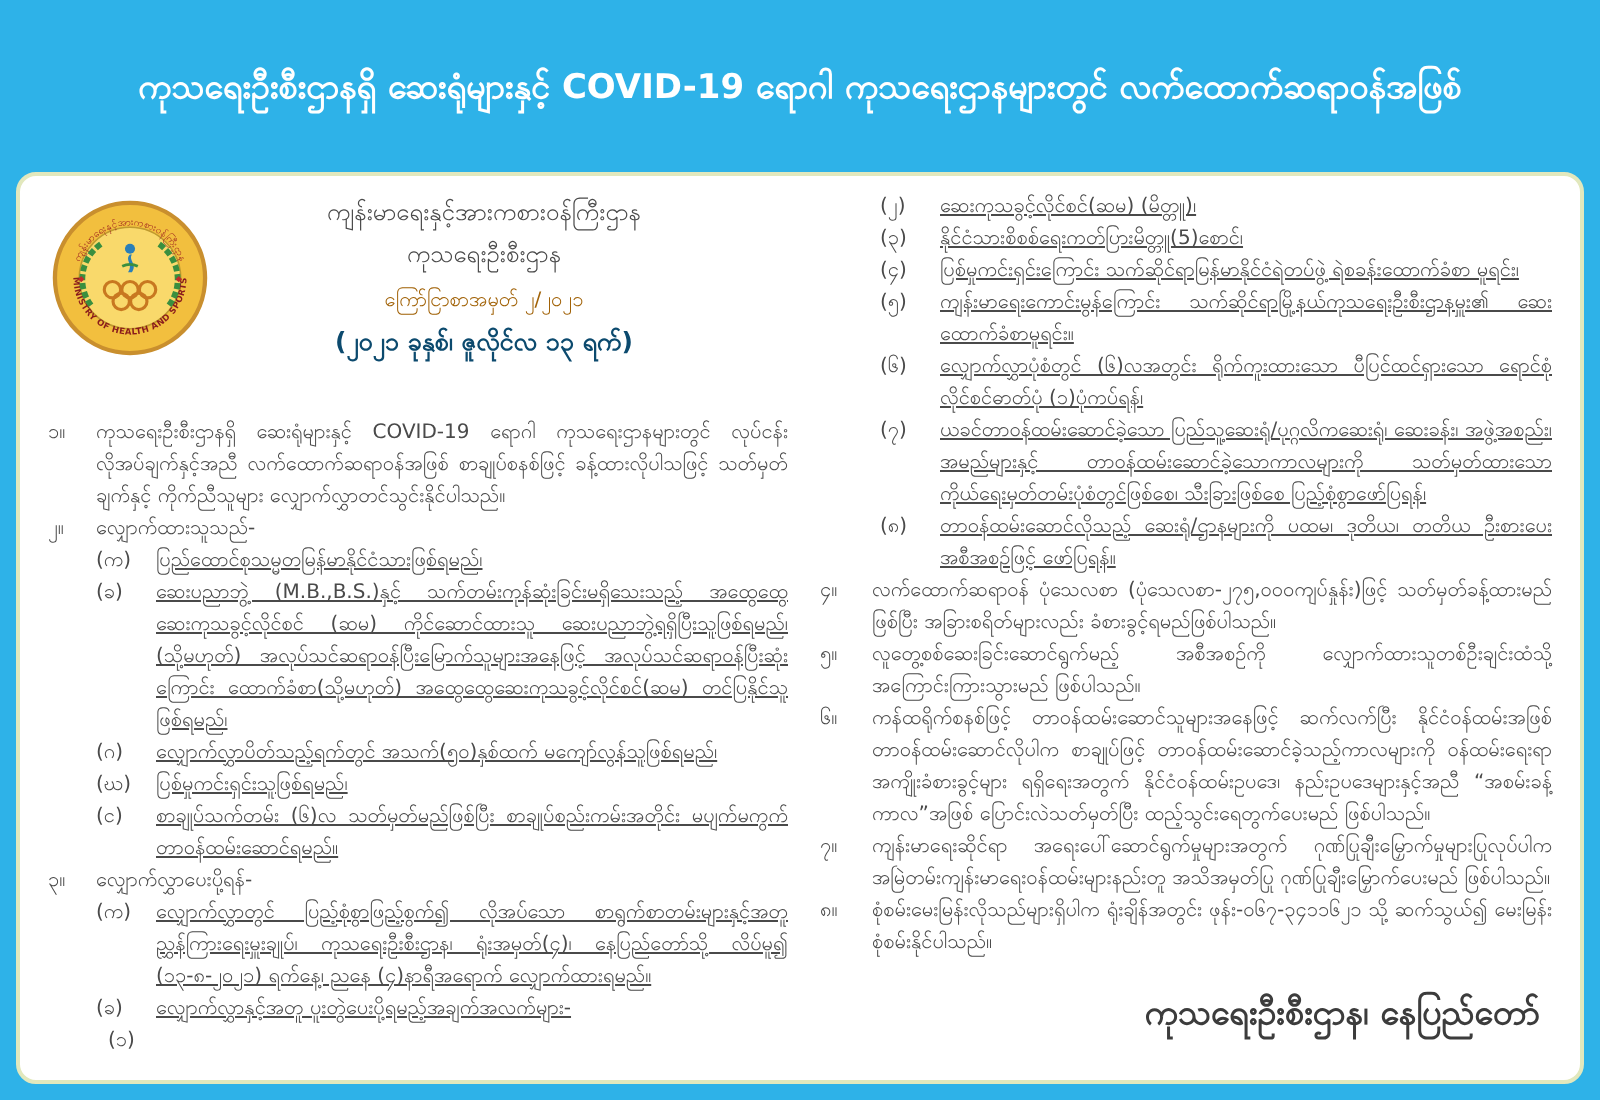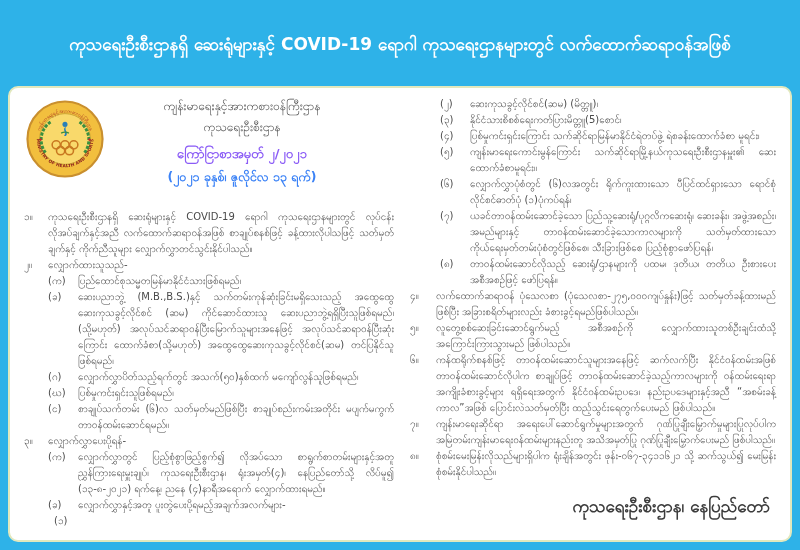--- a/index.html
+++ b/index.html
@@ -17,30 +17,30 @@
          display:flex; gap:16px; overflow:hidden; }
 
   .col-left { width:370px; flex:none; }
   .col-right { flex:1; display:flex; flex-direction:column; }
 
   
   .doc-header { position:relative; min-height:110px; margin-bottom:3px; }
   .seal { position:absolute; left:2px; top:4px; width:78px; height:78px; }
   .hdr-center { margin-left:66px; text-align:center; color:#4a4a4a; }
   .hdr-line { font-size:12px; line-height:1.72; }
-  .announce-no { font-weight:bold; font-size:13px; line-height:1.8; margin-top:5px; color:#8b5cf6; }
-  .announce-date { font-weight:bold; font-size:12.5px; line-height:1.7; color:#3b82f6; }
+  .announce-no { font-weight:normal; font-size:10px; line-height:1.8; margin-top:5px; color:#a16207; }
+  .announce-date { font-weight:bold; font-size:12.5px; line-height:1.7; color:#0c4a6e; }
 
   
   .para, .item, .subitem { display:flex; font-size:10px; line-height:1.6; color:#4a4a4a; text-align:justify; }
   .para > .num { width:24px; flex:none; }
   .para > .txt { flex:1; }
   .items { margin-left:24px; }
   .item > .lbl { width:30px; flex:none; }
-  .item > .txt { flex:1; }
+  .item > .txt { flex:1;text-decoration:underline; }
   .subitems { margin-left:6px; }
   .subitem > .lbl { width:34px; flex:none; }
   .subitem > .txt { flex:1; }
 
   .r-items { margin-left:30px; }
   .r-items .item > .lbl { width:30px; }
   .r-para > .num { width:26px; }
 
   .signature { margin-top:auto; text-align:right; font-weight:bold; font-size:17px;
                color:#3c3c3c; padding:0 6px 14px 0; }

